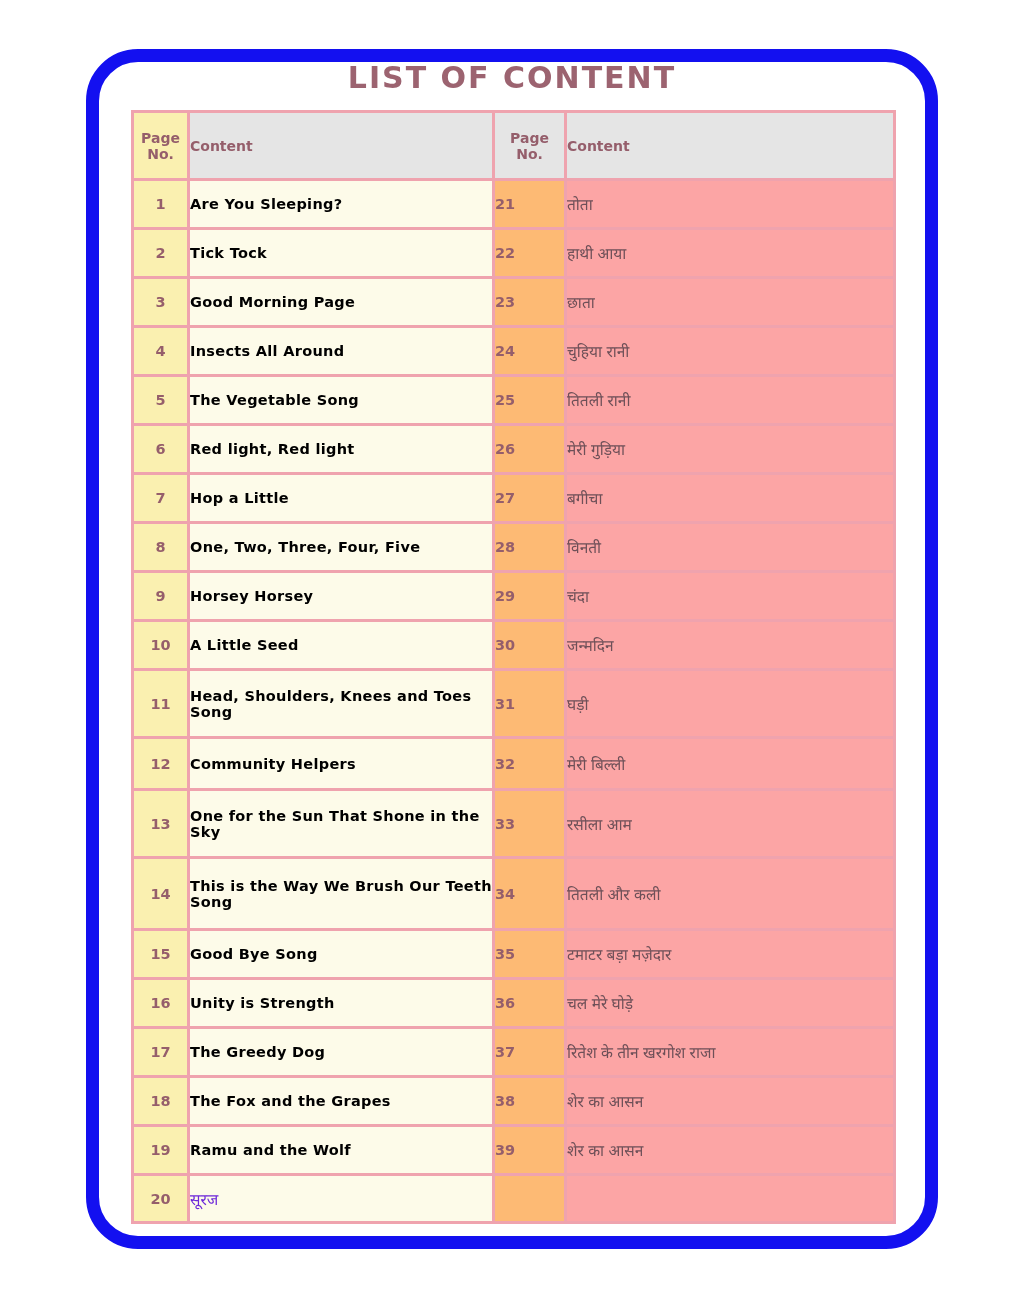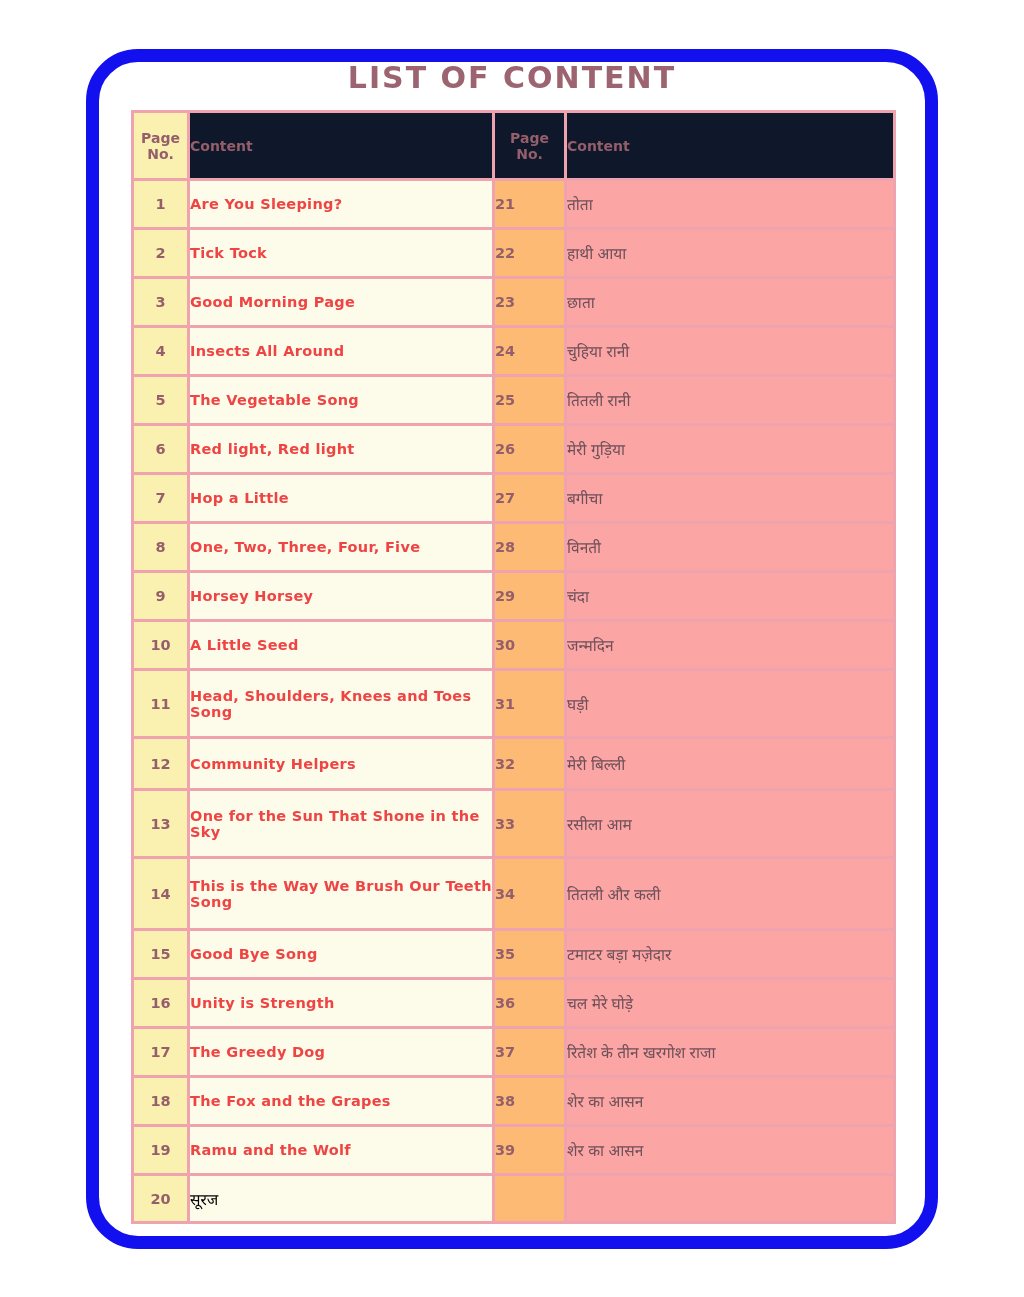--- a/index.html
+++ b/index.html
@@ -54,21 +54,21 @@
   }
   thead tr { height: 68px; }
   tbody tr { height: 49px; }
   tbody tr:nth-child(11) { height: 68px; }
   tbody tr:nth-child(12) { height: 52px; }
   tbody tr:nth-child(13) { height: 68px; }
   tbody tr:nth-child(14) { height: 72px; }
   tbody tr:nth-child(20) { height: 48px; padding-left: 44px; }
 
   th.hdr {
-    background: #0f172a;
+    background: #e5e5e5;
     color: #955E6B;
     font-family: "DejaVu Sans", "Liberation Sans", sans-serif;
     font-size: 14px;
     font-weight: 800;
     vertical-align: middle;
   }
   th.hdr-page-left { background: #FAF0B0; }
   th.hdr-page { text-align: center; margin-left: 20px; }
   th.hdr-content { text-align: left; padding-left: 14px; }
 
@@ -79,21 +79,21 @@
     color: #955E6B;
     font-family: "DejaVu Sans", "Liberation Sans", sans-serif;
     font-size: 14.5px;
     font-weight: 800;
   }
   td.cell-content-left {
     background: #FDFBE9;
     text-align: left;
     vertical-align: middle;
     padding-left: 14px;
-    color: #ef4444;
+    color: #000000;
     font-family: "DejaVu Sans", "Liberation Sans", sans-serif;
     font-size: 14.5px;
     font-weight: 800;
     letter-spacing: 0.3px;
   }
   td.cell-page-right {
     background: #fdba74;
     text-align: left;
     vertical-align: middle;
     color: #955E6B;
@@ -107,21 +107,21 @@
     vertical-align: middle;
     padding-left: 13px;
     color: #6E5058;
     font-size: 15.5px;
     font-weight: 400;
   }
   td.hindi-left {
     font-family: "Liberation Sans", "DejaVu Sans", sans-serif;
     font-size: 15.5px;
     font-weight: 400;
-    color: #000000;
+    color: #6d28d9;
     letter-spacing: 0;
   }
 </style>
 </head>
 <body>
 
 <div class="page">
   <div class="frame"></div>
 
   <div class="page-title">LIST OF CONTENT</div>

